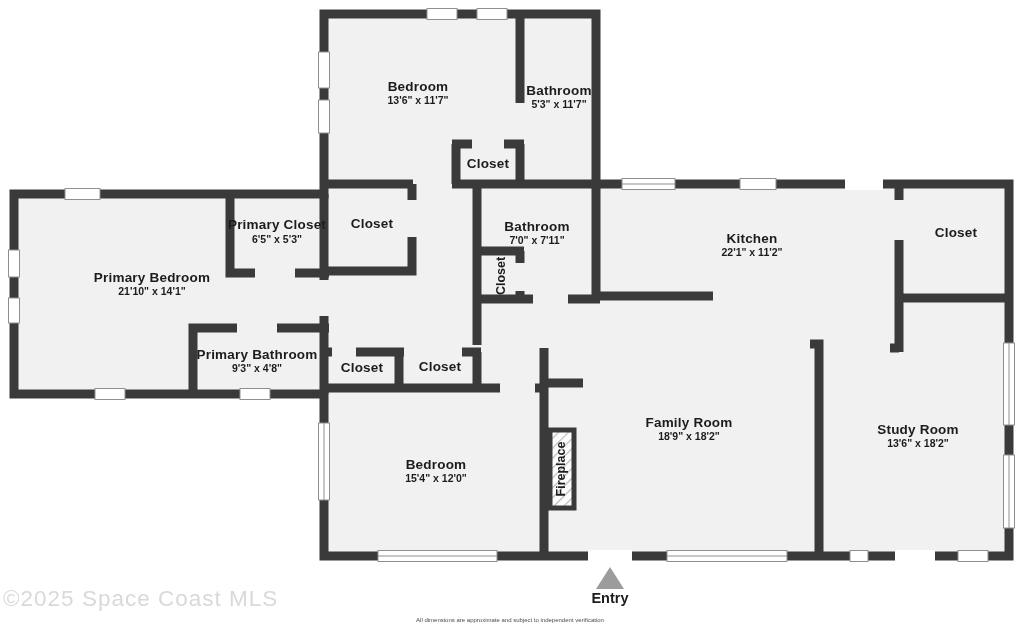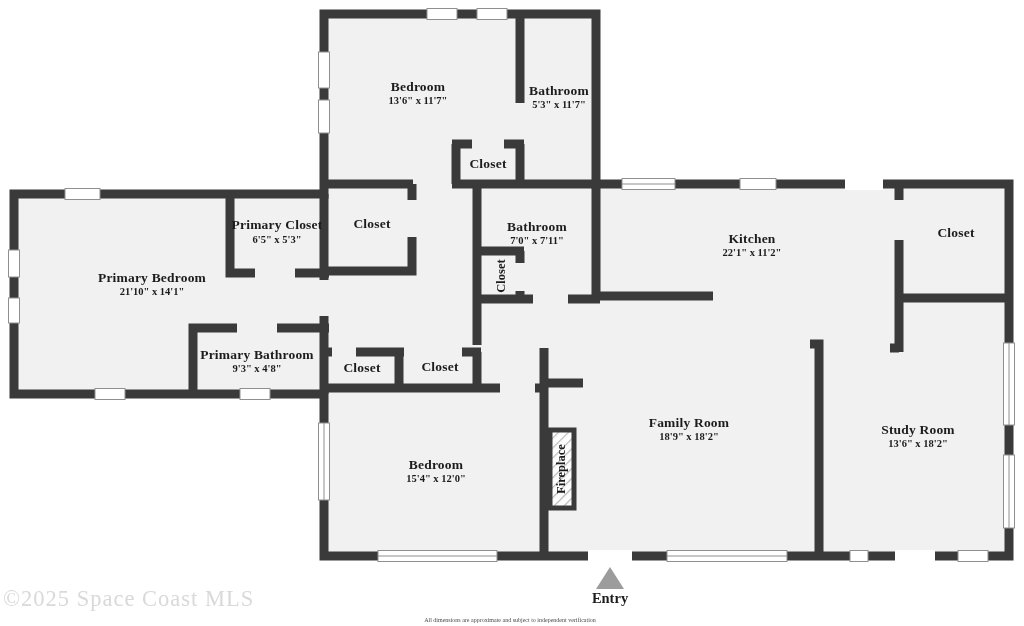--- a/index.html
+++ b/index.html
@@ -1,17 +1,17 @@
 <!DOCTYPE html>
 <html style="--wall: #3a3a3a; --floor: #f1f1f1; --window-frame: #8f8f8f; --entry-arrow: #9c9c9c; --watermark: #d9d9d9; --label: #1c1c1c; --disclaimer: #4a4a4a;"><head>
 <meta charset="utf-8">
 <style>
   html,body{margin:0;padding:0;background:#fff;}
   .stage{position:relative;width:1024px;height:626px;background:#fff;overflow:hidden;
-         font-family:Liberation Serif, serif;}
+         font-family:Liberation Sans, sans-serif;}
   svg{display:block;}
   .floor{fill:var(--floor,#f1f1f1);}
   .wall{stroke:var(--wall,#3a3a3a);stroke-width:9;fill:none;stroke-linejoin:miter;}
   .win{fill:#ffffff;stroke:var(--window-frame,#8f8f8f);stroke-width:1;}
   .winline{stroke:var(--window-frame,#8f8f8f);stroke-width:1;fill:none;}
   .opening{fill:#ffffff;stroke:none;}
   .rname{font-size:13.5px;font-weight:700;fill:var(--label,#1c1c1c);text-anchor:middle;letter-spacing:.2px;}
   .rdim{font-size:10.5px;font-weight:700;fill:var(--label,#1c1c1c);text-anchor:middle;}
   .rsmall{font-size:12.5px;font-weight:700;fill:var(--label,#1c1c1c);text-anchor:middle;}
   .fireplace-rect{fill:url(#hatch);stroke:var(--wall,#3a3a3a);stroke-width:5;}

